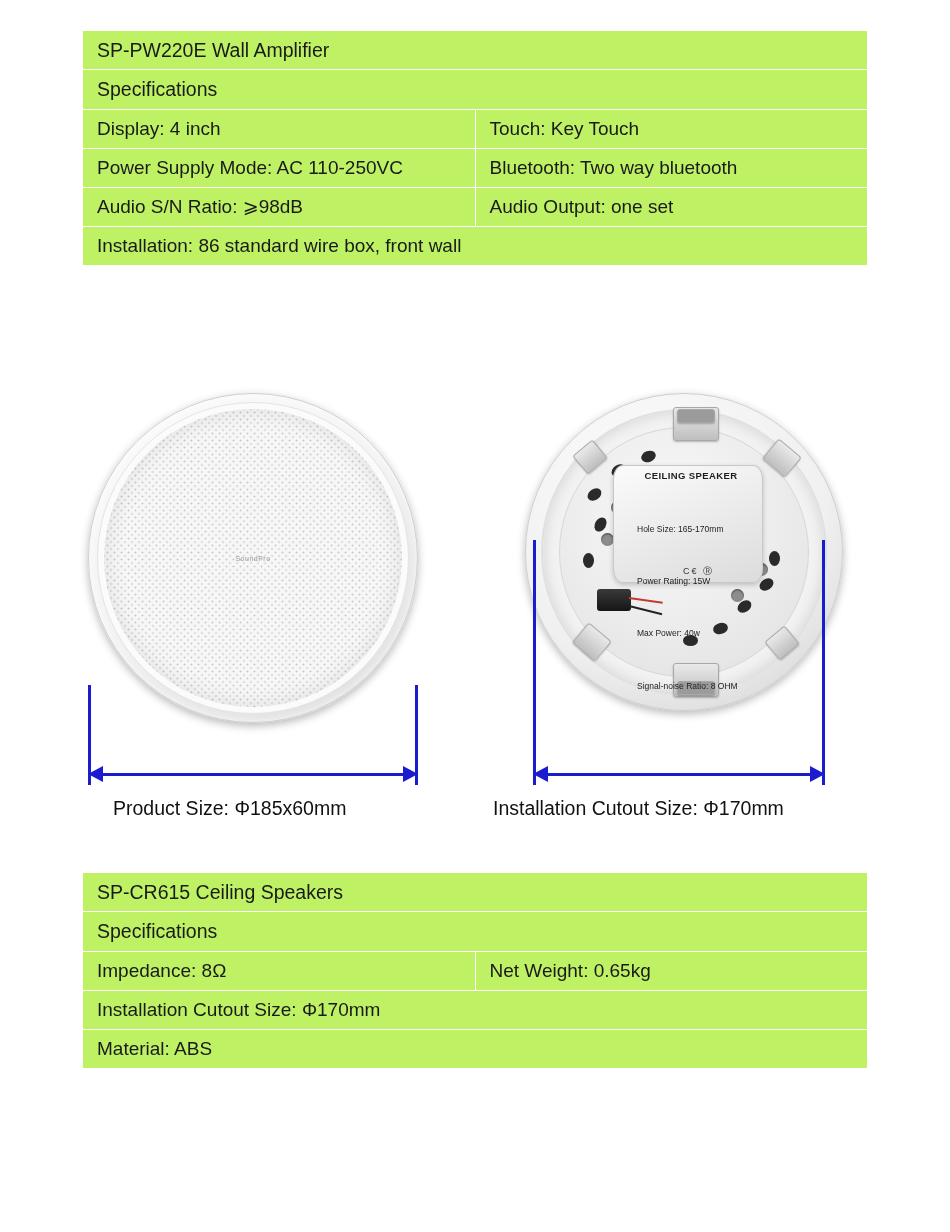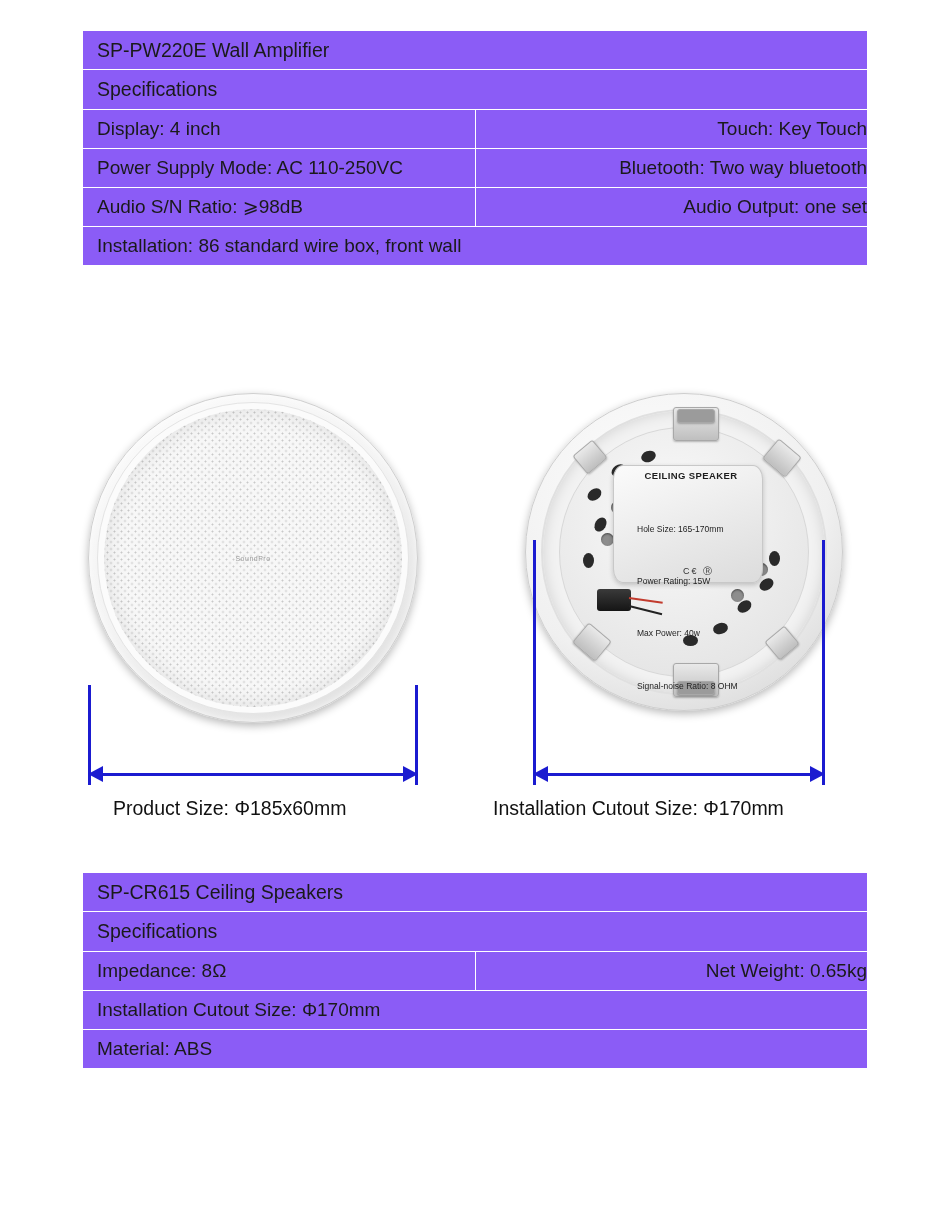--- a/index.html
+++ b/index.html
@@ -18,35 +18,35 @@
 
   
   .spec-table {
     position: absolute;
     left: 82px;
     width: 786px;
     border-collapse: collapse;
     table-layout: fixed;
   }
   .spec-table td {
-    background: #8b5cf6;
+    background: #bef264;
     border: 1px solid #ffffff;
     padding: 7px 0 7px 14px;
     font-size: 19px;
     color: #1a1a1a;
     line-height: 1.25;
     height: 39px;
     vertical-align: middle;
     white-space: nowrap;
   }
   .spec-table td.title-cell {
     font-size: 19.5px;
   }
   .col-left { width: 400px; }
-  .col-right { width: 386px; text-align: right; }
+  .col-right { width: 386px; }
 
   #table-amp { top: 30px; }
   #table-speaker { top: 872px; }
 
   
   .photo-area {
     position: absolute;
     left: 0;
     top: 385px;
     width: 950px;

